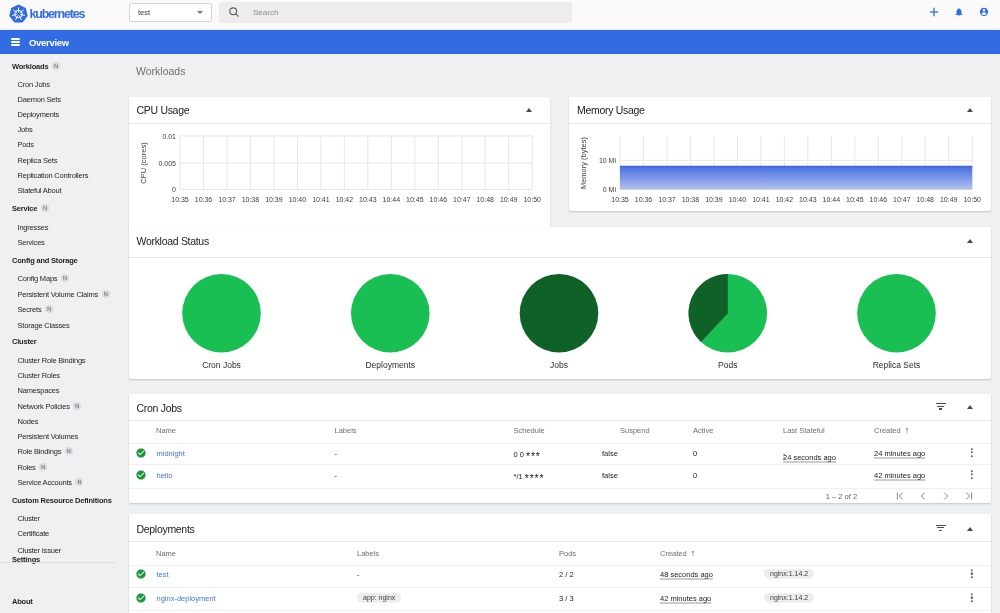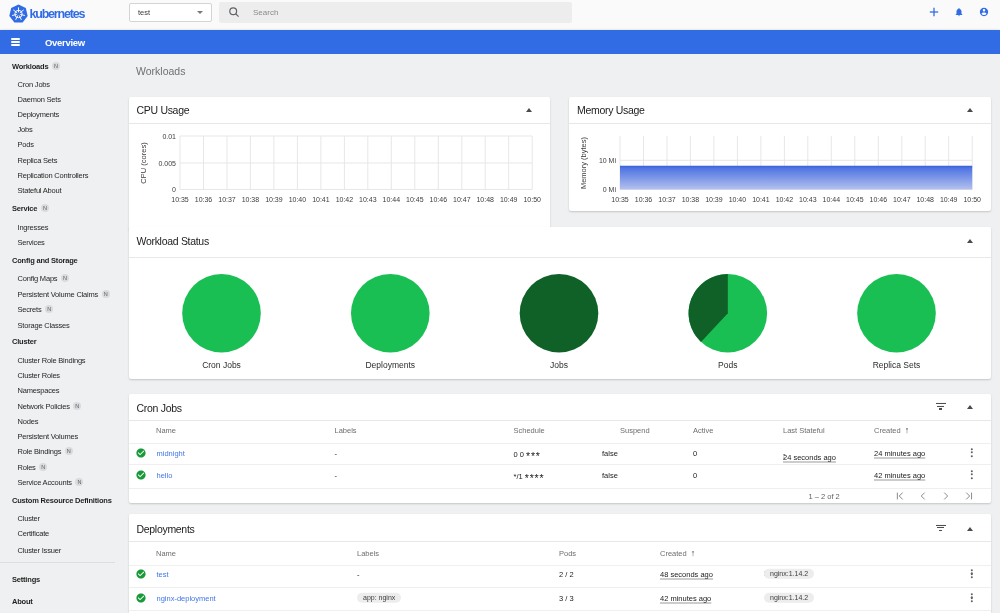--- a/index.html
+++ b/index.html
@@ -67,21 +67,21 @@
 <path fill="#326ce5" d="M12 22c1.1 0 2-.9 2-2h-4c0 1.1.9 2 2 2zm6-6v-5c0-3.07-1.63-5.64-4.5-6.32V4c0-.83-.67-1.5-1.5-1.5s-1.5.67-1.5 1.5v.68C7.64 5.36 6 7.92 6 11v5l-2 2v1h16v-1l-2-2z"></path>
     </svg>
 <svg class="abs" style="left:979px;top:6.8px" width="10" height="10" viewBox="0 0 24 24">
 <path fill="#326ce5" d="M12 2C6.48 2 2 6.48 2 12s4.48 10 10 10 10-4.48 10-10S17.52 2 12 2zm0 3c1.66 0 3 1.34 3 3s-1.34 3-3 3-3-1.34-3-3 1.34-3 3-3zm0 14.2c-2.5 0-4.71-1.28-6-3.22.03-1.99 4-3.08 6-3.08 1.99 0 5.97 1.09 6 3.08-1.29 1.94-3.5 3.22-6 3.22z"></path>
     </svg>
 </div>
 <div id="bluebar">
 <div class="abs" style="left:11px;top:8.6px;width:9.3px;height:1.5px;background:#fff;border-radius:1px;"></div>
 <div class="abs" style="left:11px;top:11.6px;width:9.3px;height:1.5px;background:#fff;border-radius:1px;"></div>
 <div class="abs" style="left:11px;top:14.7px;width:9.3px;height:1.5px;background:#fff;border-radius:1px;"></div>
-<div class="abs" style="left:29px;top:7px;font-size:9.5px;font-weight:bold;color:#fff;letter-spacing:-0.3px;margin-left:16px;">Overview</div>
+<div class="abs" style="left:29px;top:7px;font-size:9.5px;font-weight:bold;color:#fff;letter-spacing:-0.3px;">Overview</div>
 </div>
 <div id="pagebg">
 <div class="navh" style="top:5.5px">Workloads<span class="nbadge">N</span></div>
 <div class="navi" style="top:23.5px">Cron Jobs</div>
 <div class="navi" style="top:38.8px">Daemon Sets</div>
 <div class="navi" style="top:54.0px">Deployments</div>
 <div class="navi" style="top:69.2px">Jobs</div>
 <div class="navi" style="top:84.4px">Pods</div>
 <div class="navi" style="top:99.6px">Replica Sets</div>
 <div class="navi" style="top:114.8px">Replication Controllers</div>
@@ -101,21 +101,21 @@
 <div class="navi" style="top:345.5px">Network Policies<span class="nbadge">N</span></div>
 <div class="navi" style="top:360.5px">Nodes</div>
 <div class="navi" style="top:376.0px">Persistent Volumes</div>
 <div class="navi" style="top:391.0px">Role Bindings<span class="nbadge">N</span></div>
 <div class="navi" style="top:406.5px">Roles<span class="nbadge">N</span></div>
 <div class="navi" style="top:421.5px">Service Accounts<span class="nbadge">N</span></div>
 <div class="navh" style="top:439.5px">Custom Resource Definitions</div>
 <div class="navi" style="top:457.5px">Cluster</div>
 <div class="navi" style="top:473.0px">Certificate</div>
 <div class="navi" style="top:490.0px">Cluster Issuer</div>
-<div class="navh" style="top:519.0px">Settings</div>
+<div class="navh" style="top:499px">Settings</div>
 <div class="navh" style="top:540.7px">About</div>
 <div class="abs" style="left:0;top:508px;width:115px;height:1px;background:#dcdee0;"></div>
 </div>
 <div class="abs" style="left:136px;top:65px;font-size:10.5px;color:#6e7072;">Workloads</div>
 <div class="card" style="left:128.5px;top:97px;width:421.5px;height:134px;">
 <div class="ctitle" style="top:7px;">CPU Usage</div>
 <div class="caret" style="right:18px;top:11px;"></div>
 <div class="hdiv" style="top:26px;"></div>
 <svg class="abs" style="left:0;top:26px" width="421.5" height="88" viewBox="0 0 421.5 88">
       <g stroke="#e7e7e7" stroke-width="1">
@@ -279,21 +279,21 @@
 <div class="tcell" style="left:564.5px;top:80.6px;">0</div>
 <div class="tcell" style="left:654.5px;top:63px;"><span class="tu">24 seconds ago</span></div>
 <div class="tcell" style="left:745.5px;top:80.6px;"><span class="tu">42 minutes ago</span></div>
 <div class="kebab" style="left:843.5px;top:80.6px;">
       <span></span>
       <span></span>
       <span></span>
     </div>
 <div class="hdiv" style="top:70.3px;background:#efefef;"></div>
 <div class="hdiv" style="top:94.1px;background:#efefef;"></div>
-<div class="tcell" style="left:680px;top:102.3px;width:66px;text-align:left;color:#5f5f5f;">1 – 2 of 2</div>
+<div class="tcell" style="left:680px;top:102.3px;width:66px;text-align:center;color:#5f5f5f;">1 – 2 of 2</div>
 <svg class="pgico" style="left:771.5px;top:102.3px" width="8" height="10" viewBox="0 0 7.5 10">
       <g fill="none" stroke="#8a8a8a" stroke-width="1">
         <line x1="1.1" y1="1.6" x2="1.1" y2="8.4"></line>
         <path d="M6.4 1.6 L3 5 L6.4 8.4"></path>
       </g>
     </svg>
 <svg class="pgico" style="left:794.5px;top:102.3px" width="8" height="10" viewBox="0 0 7.5 10">
       <g fill="none" stroke="#8a8a8a" stroke-width="1">
         <path d="M5.4 1.6 L2 5 L5.4 8.4"></path>
       </g>

